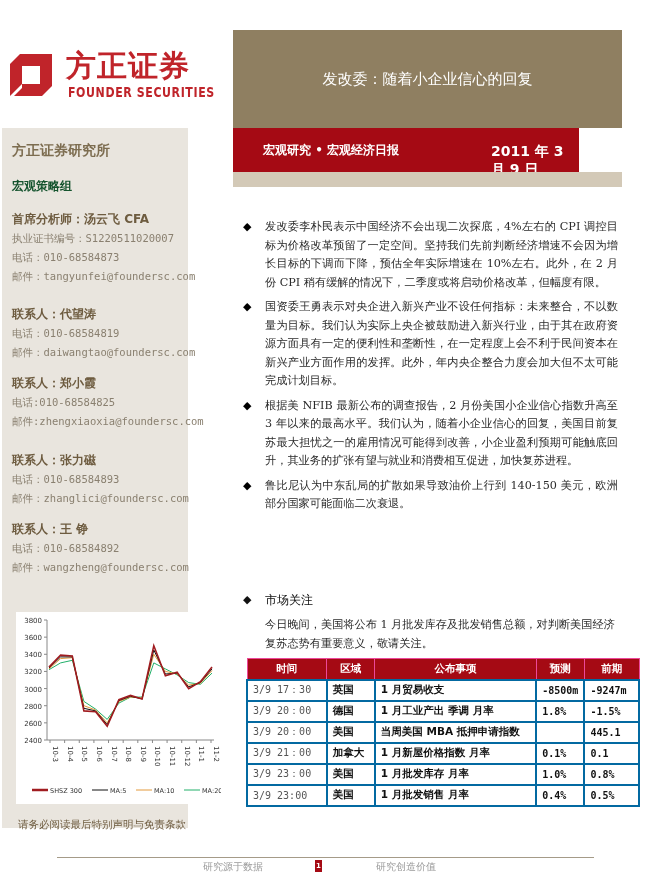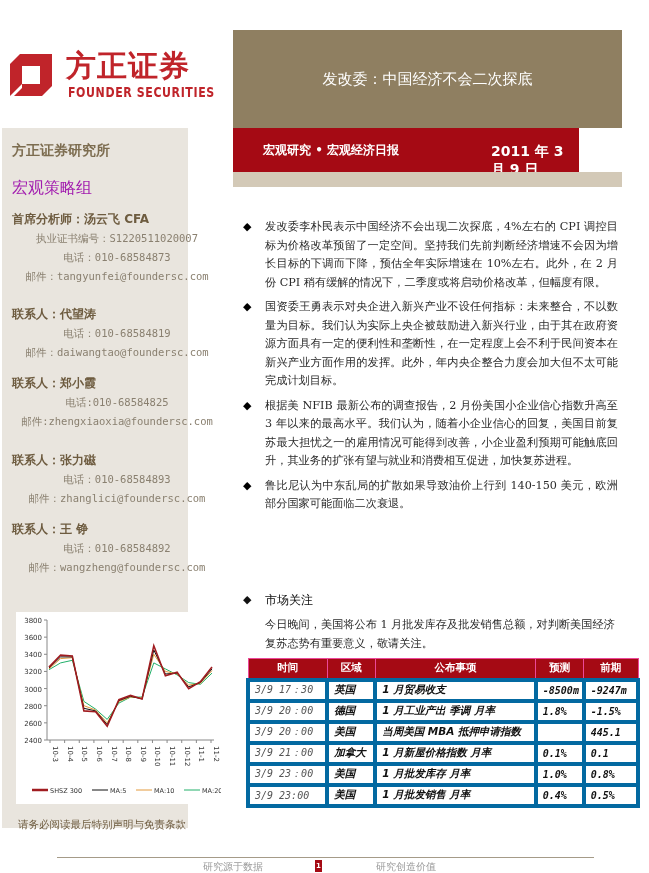--- a/index.html
+++ b/index.html
@@ -17,43 +17,43 @@
   .title-text { position: absolute; left: 0; right: 0; top: 40px; text-align: center; font-family: "DejaVu Sans", sans-serif; font-size: 15px; color: #ffffff; }
 
   .red-band { position: absolute; left: 233px; top: 128px; width: 346px; height: 44px; background: #a50a14; }
   .red-left { position: absolute; left: 30px; top: 14px; font-family: "DejaVu Sans", sans-serif; font-weight: bold; font-size: 12px; color: #fff; }
   .red-date { position: absolute; left: 258px; top: 15px; font-family: "DejaVu Sans", sans-serif; font-weight: bold; font-size: 14px; color: #fff; }
   .tan-band { position: absolute; left: 233px; top: 172px; width: 389px; height: 15px; background: #d3c9b7; }
 
   
   .sidebar { position: absolute; left: 2px; top: 128px; width: 186px; height: 700px; background: #e9e5de; }
   .sb-inst { position: absolute; left: 10px; top: 14px; font-family: "DejaVu Sans", sans-serif; font-weight: bold; font-size: 14px; color: #7d6d50; }
-  .sb-group { position: absolute; left: 10px; top: 50px; font-family: "DejaVu Sans", sans-serif; font-weight: normal; font-size: 16px; color: #a21caf; }
+  .sb-group { position: absolute; left: 10px; top: 50px; font-family: "DejaVu Sans", sans-serif; font-weight: bold; font-size: 12px; color: #14532d; }
   .contact { position: absolute; left: 10px; width: 210px; }
   .c-name { font-family: "DejaVu Sans", sans-serif; font-weight: bold; font-size: 12px; color: #6e5c40; line-height: 19px; }
-  .c-line { font-family: "DejaVu Sans Mono", "Liberation Mono", monospace; font-size: 10.5px; color: #8a8070; line-height: 19px; white-space: nowrap; text-align: center; }
+  .c-line { font-family: "DejaVu Sans Mono", "Liberation Mono", monospace; font-size: 10.5px; color: #8a8070; line-height: 19px; white-space: nowrap; }
 
   
   .chart-box { position: absolute; left: 16px; top: 612px; width: 205px; height: 192px; background: #ffffff; }
   .chart-box svg { position: absolute; left: 0; top: 0; }
   .disclaimer { position: absolute; left: 18px; top: 818px; font-family: "DejaVu Sans", sans-serif; font-weight: normal; font-size: 10.5px; color: #6e5c40; }
 
   
   .main { position: absolute; left: 243px; top: 218px; width: 375px; }
   .bullet { position: relative; padding-left: 22px; font-size: 11.2px; line-height: 18.5px; color: #2a2a2a; text-align: justify; margin-bottom: 6px; }
   .bullet .dia { position: absolute; left: 0; top: 0; font-size: 11px; color: #000; }
 
   .market { position: absolute; left: 243px; top: 590px; width: 390px; }
   .market-head { position: relative; padding-left: 22px; font-family: "DejaVu Sans", sans-serif; font-size: 12px; color: #111; line-height: 20px; }
   .market-head .dia { position: absolute; left: 0; top: 0; font-size: 11px; }
   .market-text { padding-left: 22px; margin-top: 6px; font-size: 11.2px; line-height: 18.5px; color: #2a2a2a; width: 376px; }
 
   table.ev { position: absolute; left: 246px; top: 658px; width: 394px; border-collapse: collapse; font-size: 10.5px; }
   table.ev th { background: #a50a14; color: #fff; font-family: "DejaVu Sans", sans-serif; font-weight: bold; height: 21px; border: 1px solid #ec4899; font-size: 10.5px; }
-  table.ev td { height: 21px; border: 4px solid #0369a1; padding-left: 5px; white-space: nowrap; font-style: italic; }
+  table.ev td { height: 21px; border: 2px solid #0369a1; padding-left: 5px; white-space: nowrap; }
   td.t { font-family: "DejaVu Sans Mono", monospace; color: #555; font-size: 10px; }
   td.r, td.e { font-family: "DejaVu Sans", sans-serif; font-weight: bold; color: #111; }
   td.n { font-family: "DejaVu Sans Mono", monospace; font-weight: bold; color: #111; font-size: 10px; }
 
   
   .footer-line { position: absolute; left: 57px; top: 857px; width: 537px; height: 1px; background: #a59b88; }
   .footer-l { position: absolute; left: 203px; top: 860px; font-family: "DejaVu Sans", sans-serif; font-size: 10px; color: #9a9a9a; }
   .footer-r { position: absolute; left: 376px; top: 860px; font-family: "DejaVu Sans", sans-serif; font-size: 10px; color: #9a9a9a; }
   .page-num { position: absolute; left: 315px; top: 860px; width: 7px; height: 12px; background: #a50a14; color: #fff; font-size: 7px; font-family: "DejaVu Sans", sans-serif; font-weight: bold; text-align: center; line-height: 12px; }
 </style>
@@ -64,21 +64,21 @@
   <svg class="logo-mark" viewBox="0 0 46 46" width="46" height="46">
     <polygon points="12,2 44,2 44,34 34,44 2,44 2,12" fill="#c0242a"></polygon>
     <polygon points="14,14 32,14 32,32 14,32" fill="#ffffff"></polygon>
     <polygon points="2,44 14,32 14,36 6,44" fill="#ffffff"></polygon>
   </svg>
   <div class="logo-cn">方正证券</div>
   <div class="logo-en">FOUNDER SECURITIES</div>
 </div>
 
 <div class="title-band">
-  <div class="title-text">发改委：中国经济不会二次探底</div>
+  <div class="title-text">发改委：随着小企业信心的回复</div>
 </div>
 <div class="red-band">
   <div class="red-left">宏观研究 •  宏观经济日报</div>
   <div class="red-date">2011 年 3 月 9 日</div>
 </div>
 <div class="tan-band"></div>
 
 <div class="sidebar">
   <div class="sb-inst">方正证券研究所</div>
   <div class="sb-group">宏观策略组</div>

